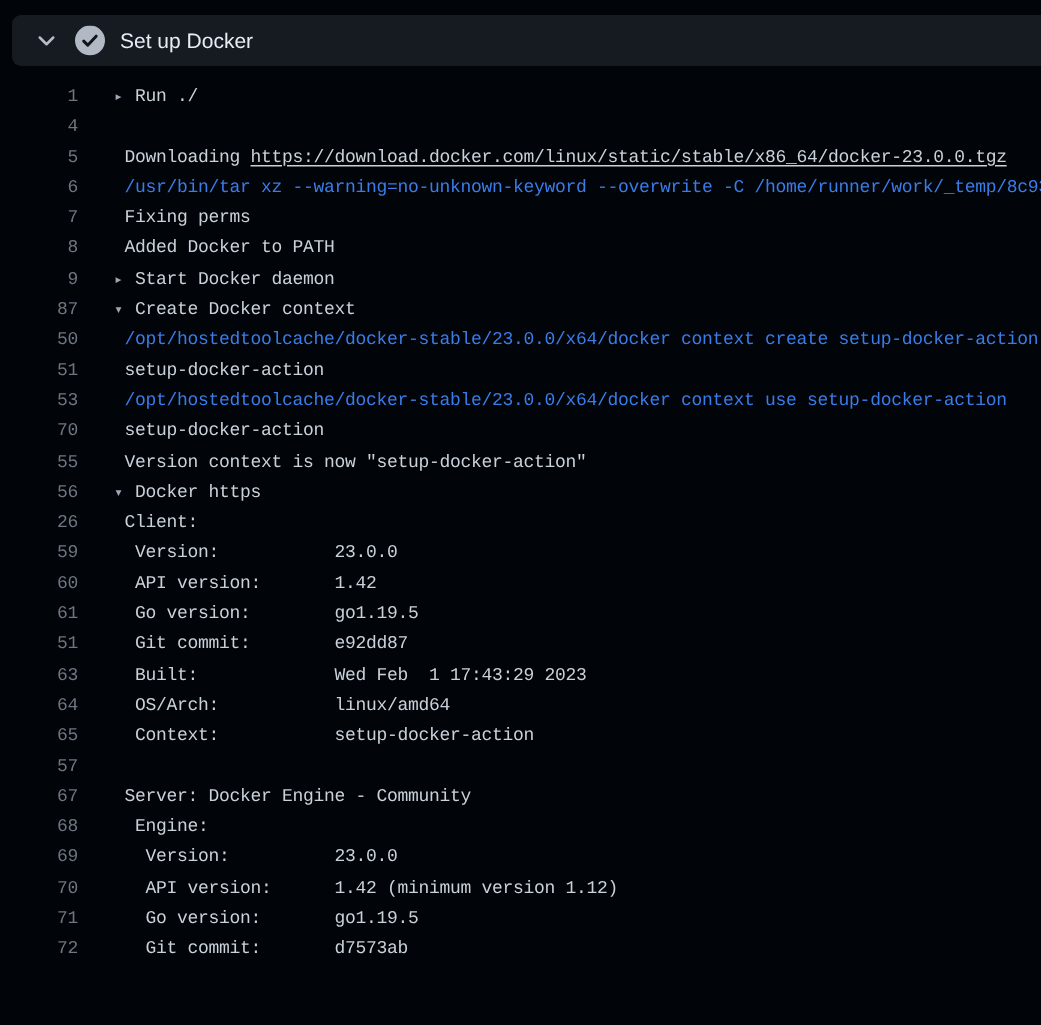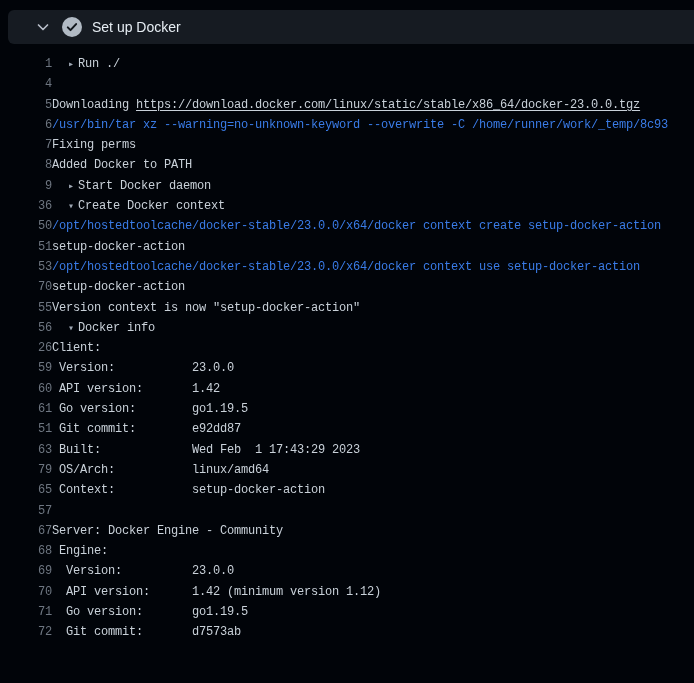--- a/index.html
+++ b/index.html
@@ -18,21 +18,21 @@
     font-family:"Liberation Sans", sans-serif;
   }
   .step-header{
     margin:10px 0 0 8px;
     width:calc(100% - 8px);
     height:34px;
     background:var(--header-bg);
     border-radius:6px 0 0 6px;
     display:flex;
     align-items:center;
-    padding-left:28px;
+    padding-left:16px;
     cursor:pointer;
   }
   .step-header .chev{flex:0 0 auto;margin-right:12px;display:block;}
   .step-header .check{flex:0 0 auto;margin-right:10px;display:block;}
   .step-title{
     color:var(--header-text);
     font-size:14px;
     line-height:34px;
     white-space:pre;
   }
@@ -52,27 +52,27 @@
   }
   .ln{
     flex:0 0 52px;
     text-align:right;
     color:var(--ln-color);
     text-decoration:none;
     cursor:pointer;
     user-select:none;
   }
   .txt{
+    margin-left:31px;
     color:var(--log-text);
     white-space:pre;
   }
   .txt.grp{
-    margin-left:12px;
+    margin-left:24px;
     cursor:pointer;
-    text-align:center;
   }
   .txt.cmd{color:var(--cmd-blue);}
   .arrow{
     display:inline-block;
     width:14px;
     color:var(--arrow);
     font-size:10px;
     vertical-align:baseline;
   }
   .log-link{
@@ -99,34 +99,34 @@
   </div>
 
   <div class="log" id="log">
       <div class="line"><a class="ln">1</a><span class="txt grp"><span class="arrow">▸</span><span>Run ./</span></span></div>
       <div class="line"><a class="ln">4</a></div>
       <div class="line"><a class="ln">5</a><span class="txt"><span>Downloading </span><a class="log-link">https://download.docker.com/linux/static/stable/x86_64/docker-23.0.0.tgz</a></span></div>
       <div class="line"><a class="ln">6</a><span class="txt cmd">/usr/bin/tar xz --warning=no-unknown-keyword --overwrite -C /home/runner/work/_temp/8c93</span></div>
       <div class="line"><a class="ln">7</a><span class="txt">Fixing perms</span></div>
       <div class="line"><a class="ln">8</a><span class="txt">Added Docker to PATH</span></div>
       <div class="line"><a class="ln">9</a><span class="txt grp"><span class="arrow">▸</span><span>Start Docker daemon</span></span></div>
-      <div class="line"><a class="ln">36</a><span class="txt grp"><span class="arrow">▾</span><span>Create Docker context</span></span></div>
+      <div class="line"><a class="ln">87</a><span class="txt grp"><span class="arrow">▾</span><span>Create Docker context</span></span></div>
       <div class="line"><a class="ln">50</a><span class="txt cmd">/opt/hostedtoolcache/docker-stable/23.0.0/x64/docker context create setup-docker-action</span></div>
       <div class="line"><a class="ln">51</a><span class="txt">setup-docker-action</span></div>
       <div class="line"><a class="ln">53</a><span class="txt cmd">/opt/hostedtoolcache/docker-stable/23.0.0/x64/docker context use setup-docker-action</span></div>
       <div class="line"><a class="ln">70</a><span class="txt">setup-docker-action</span></div>
       <div class="line"><a class="ln">55</a><span class="txt">Version context is now "setup-docker-action"</span></div>
-      <div class="line"><a class="ln">56</a><span class="txt grp"><span class="arrow">▾</span><span>Docker info</span></span></div>
+      <div class="line"><a class="ln">56</a><span class="txt grp"><span class="arrow">▾</span><span>Docker https</span></span></div>
       <div class="line"><a class="ln">26</a><span class="txt">Client:</span></div>
       <div class="line"><a class="ln">59</a><span class="txt"> Version:           23.0.0</span></div>
       <div class="line"><a class="ln">60</a><span class="txt"> API version:       1.42</span></div>
       <div class="line"><a class="ln">61</a><span class="txt"> Go version:        go1.19.5</span></div>
       <div class="line"><a class="ln">51</a><span class="txt"> Git commit:        e92dd87</span></div>
       <div class="line"><a class="ln">63</a><span class="txt"> Built:             Wed Feb  1 17:43:29 2023</span></div>
-      <div class="line"><a class="ln">79</a><span class="txt"> OS/Arch:           linux/amd64</span></div>
+      <div class="line"><a class="ln">64</a><span class="txt"> OS/Arch:           linux/amd64</span></div>
       <div class="line"><a class="ln">65</a><span class="txt"> Context:           setup-docker-action</span></div>
       <div class="line"><a class="ln">57</a><span class="txt"></span></div>
       <div class="line"><a class="ln">67</a><span class="txt">Server: Docker Engine - Community</span></div>
       <div class="line"><a class="ln">68</a><span class="txt"> Engine:</span></div>
       <div class="line"><a class="ln">69</a><span class="txt">  Version:          23.0.0</span></div>
       <div class="line"><a class="ln">70</a><span class="txt">  API version:      1.42 (minimum version 1.12)</span></div>
       <div class="line"><a class="ln">71</a><span class="txt">  Go version:       go1.19.5</span></div>
       <div class="line"><a class="ln">72</a><span class="txt">  Git commit:       d7573ab</span></div>
     </div>
 

